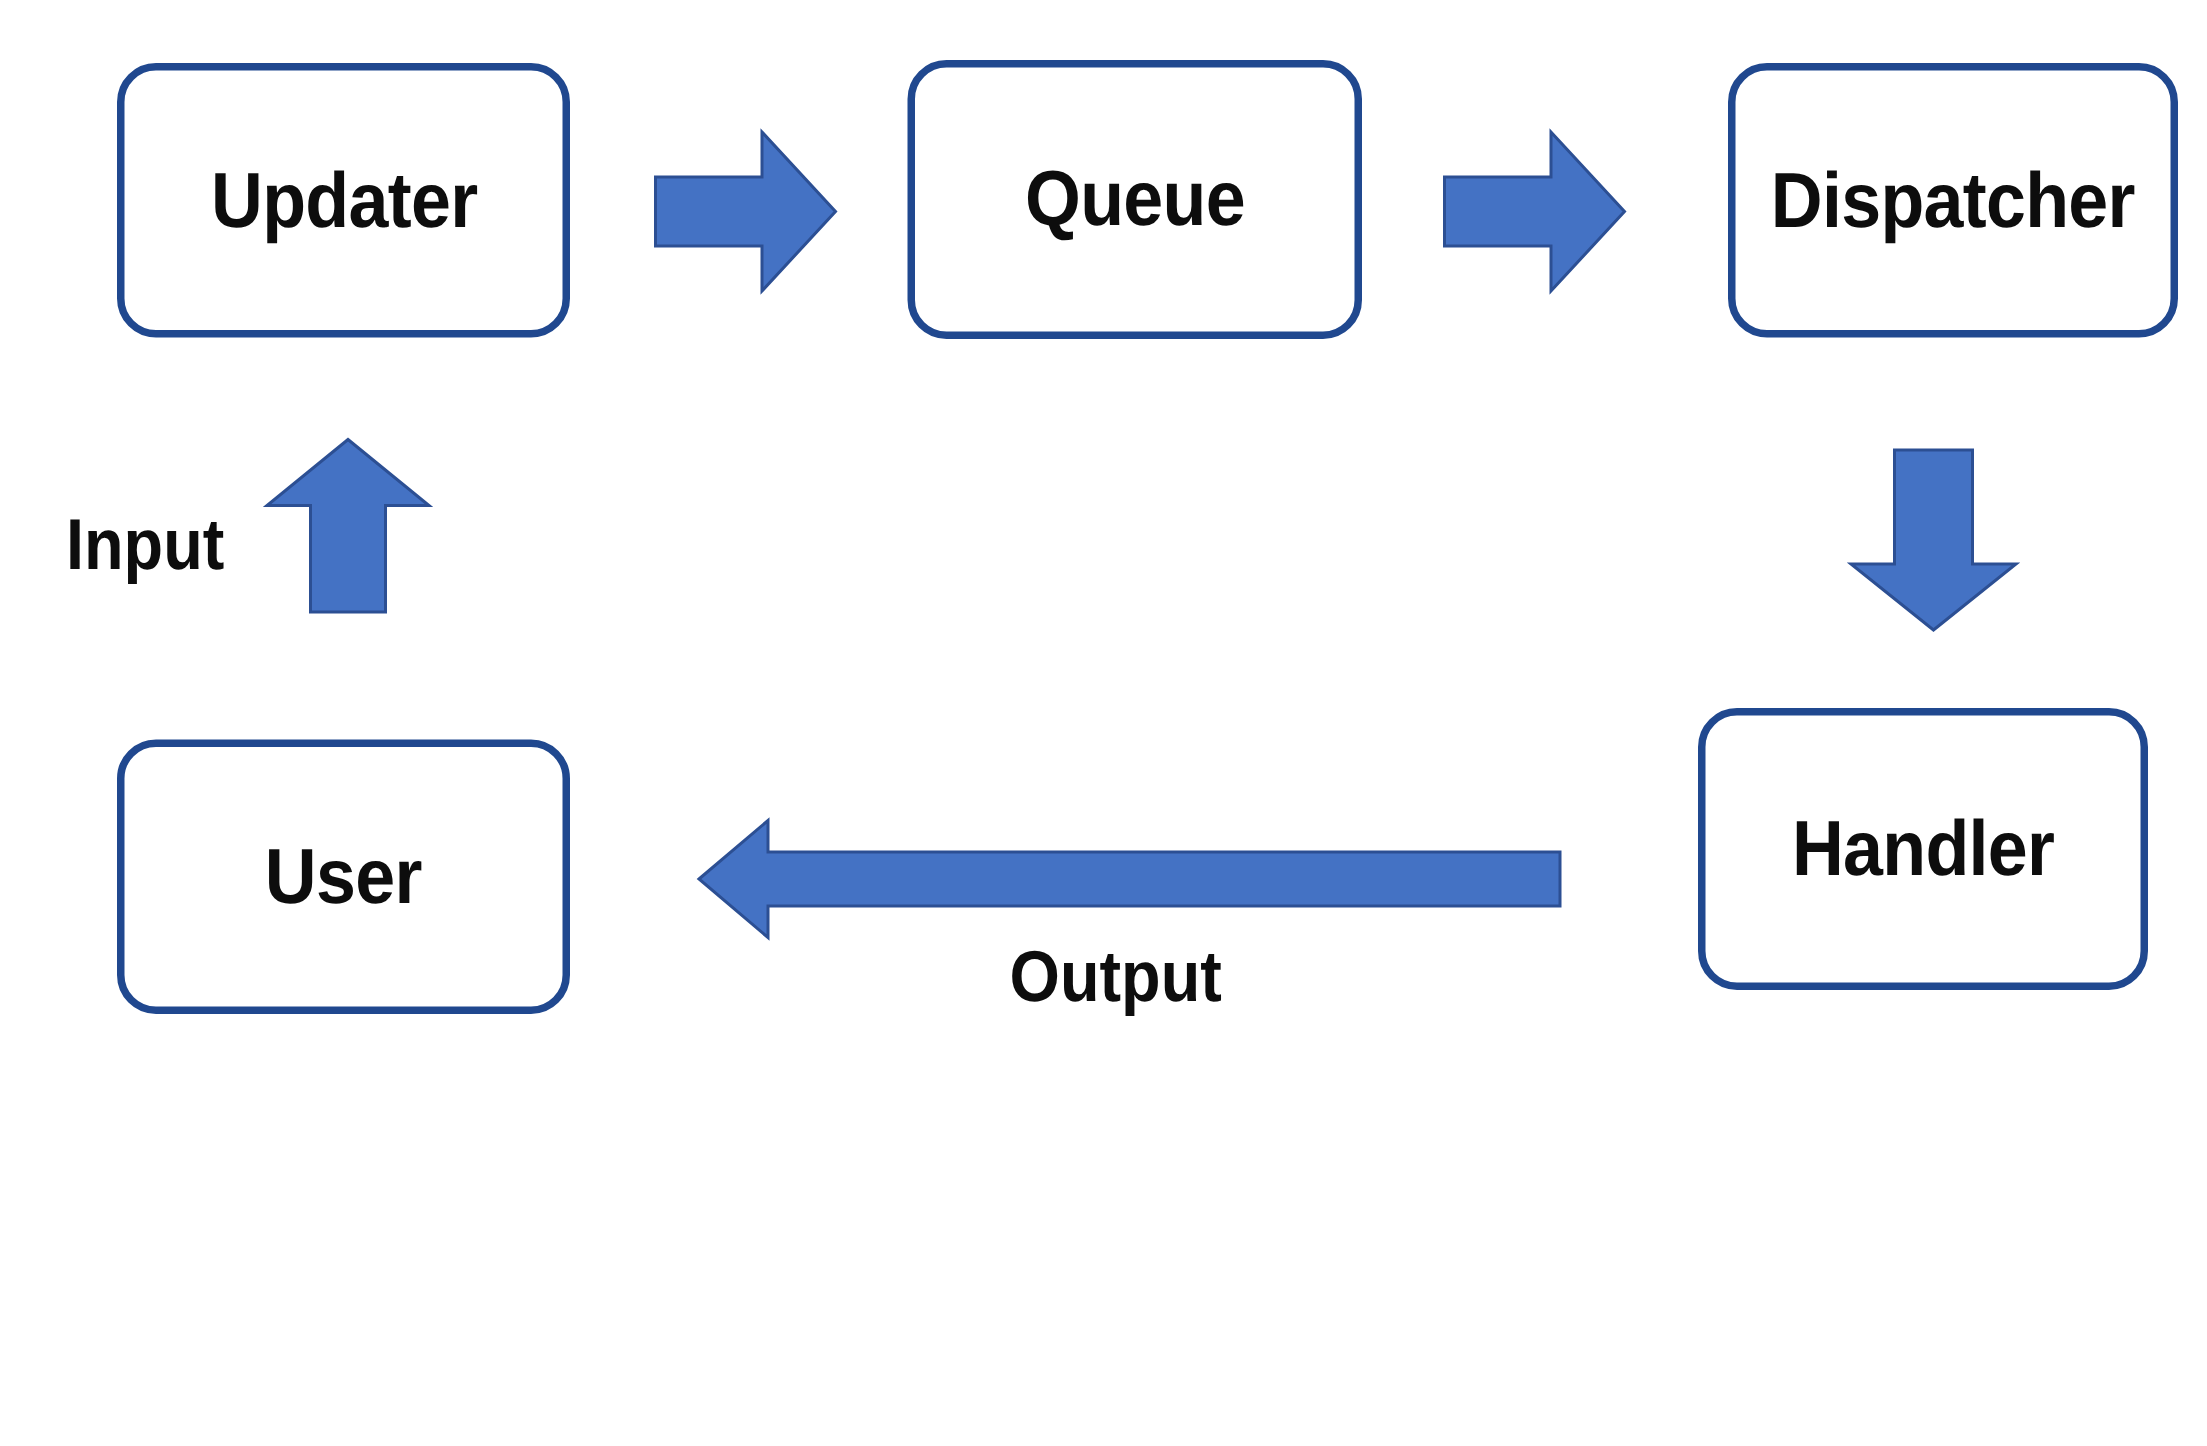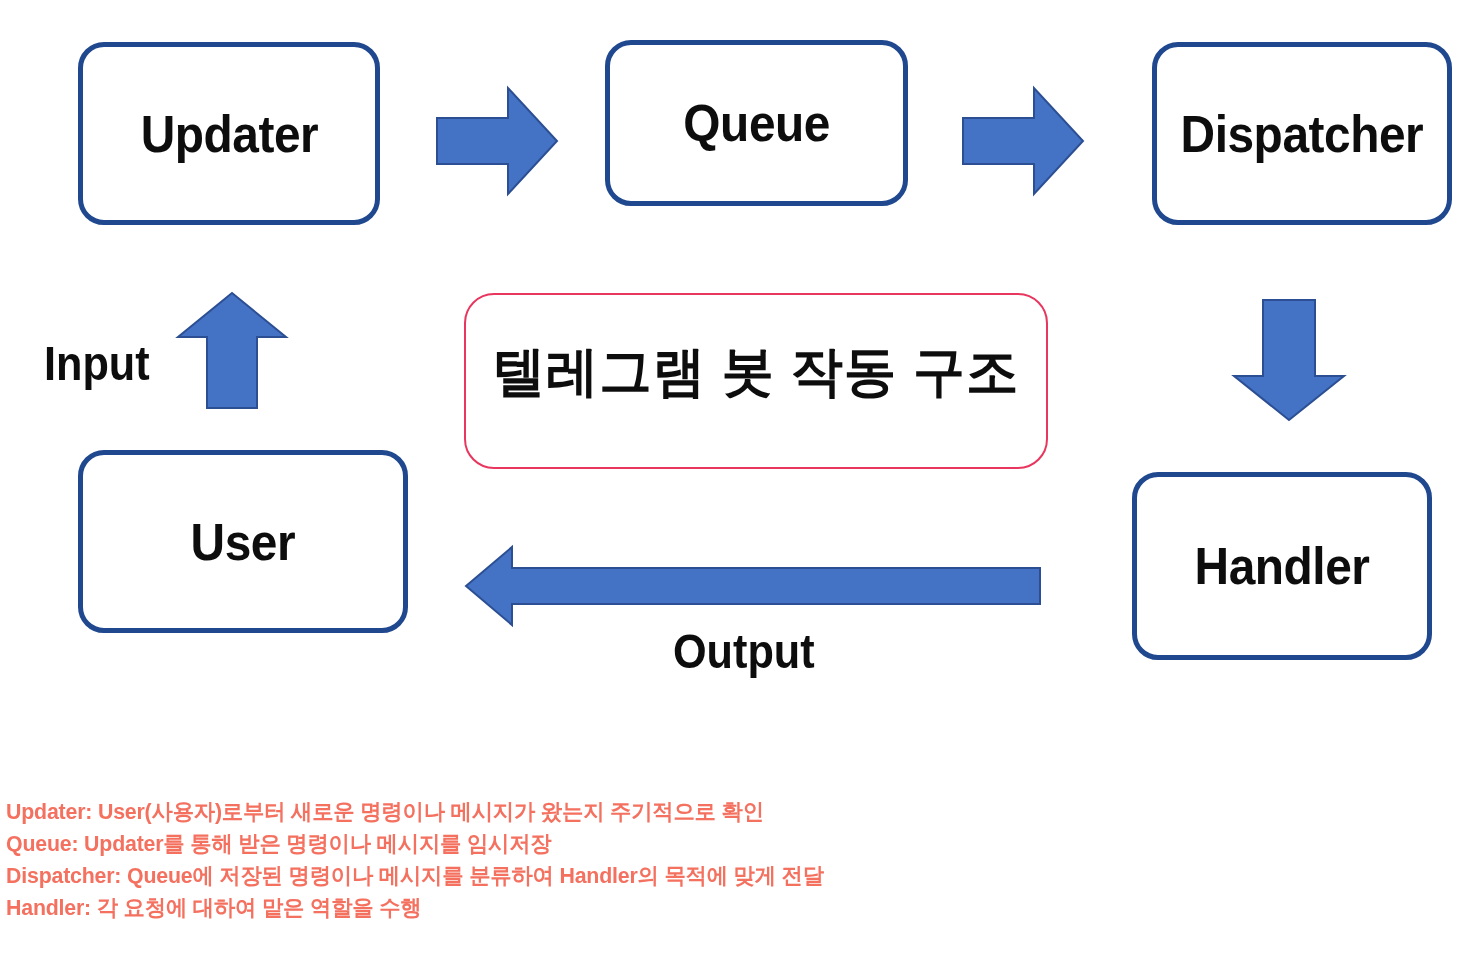--- a/index.html
+++ b/index.html
@@ -34,23 +34,23 @@
     font-weight: bold;
     font-size: 52px;
     color: #0d0d0d;
     letter-spacing: -0.5px;
     transform: scaleX(0.92);
     white-space: nowrap;
     line-height: 1;
   }
 
   #node-updater    { left: 78px;   top: 42px;  width: 302px; height: 183px; }
-  #node-queue      { left: 605px;  top: 40px;  width: 303px; height: 166px; }
+  #node-queue      { left: 605px;  top: 40px;  width: 303px; height: 186px; }
   #node-dispatcher { left: 1132px; top: 42px;  width: 300px; height: 183px; margin-left: 20px; }
-  #node-user       { left: 78px;   top: 450px; width: 330px; height: 183px; }
+  #node-user       { left: 78px;   top: 493px; width: 302px; height: 183px; }
   #node-handler    { left: 1132px; top: 472px; width: 300px; height: 188px; align-items: center; }
 
   
   #title-box {
     position: absolute;
     left: 464px;
     top: 293px;
     width: 584px;
     height: 176px;
     box-sizing: border-box;
@@ -143,23 +143,20 @@
   </div>
 
   <div class="node" id="node-user">
     <span class="node-label">User</span>
   </div>
 
   <div class="node" id="node-handler">
     <span class="node-label">Handler</span>
   </div>
 
-  <div id="title-box">
-    <div id="title-text">텔레그램 봇 작동 구조</div>
-  </div>
 
   <svg class="arrow-svg" id="arrow-updater-queue" viewBox="0 0 122 112">
     <polygon class="arrow-shape" points="1,33 72,33 72,3 121,56 72,109 72,79 1,79"></polygon>
   </svg>
 
   <svg class="arrow-svg" id="arrow-queue-dispatcher" viewBox="0 0 122 112">
     <polygon class="arrow-shape" points="1,33 72,33 72,3 121,56 72,109 72,79 1,79"></polygon>
   </svg>
 
   <svg class="arrow-svg" id="arrow-dispatcher-handler" viewBox="0 0 114 124">
@@ -170,20 +167,14 @@
     <polygon class="arrow-shape" points="56,2 110,46 81,46 81,117 31,117 31,46 2,46"></polygon>
   </svg>
 
   <svg class="arrow-svg" id="arrow-handler-user" viewBox="0 0 578 82">
     <polygon class="arrow-shape" points="2,41 48,2 48,23 576,23 576,59 48,59 48,80"></polygon>
   </svg>
 
   <div class="edge-label" id="label-input">Input</div>
   <div class="edge-label" id="label-output">Output</div>
 
-  <div id="legend">
-    <div class="legend-line">Updater: User(사용자)로부터 새로운 명령이나 메시지가 왔는지 주기적으로 확인</div>
-    <div class="legend-line">Queue: Updater를 통해 받은 명령이나 메시지를 임시저장</div>
-    <div class="legend-line">Dispatcher: Queue에 저장된 명령이나 메시지를 분류하여 Handler의 목적에 맞게 전달</div>
-    <div class="legend-line">Handler: 각 요청에 대하여 맡은 역할을 수행</div>
-  </div>
 
 </div>
 
 </body></html>

